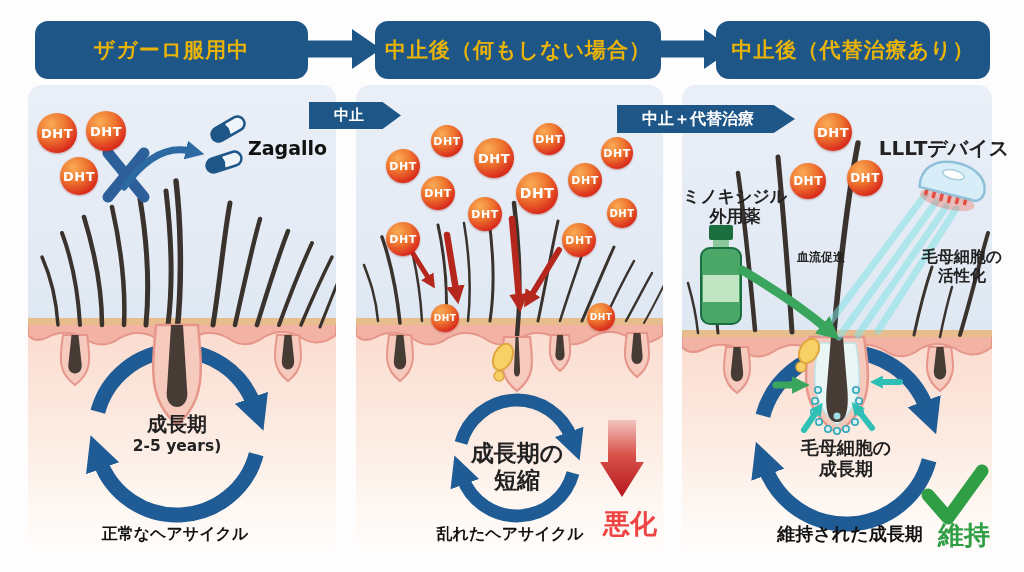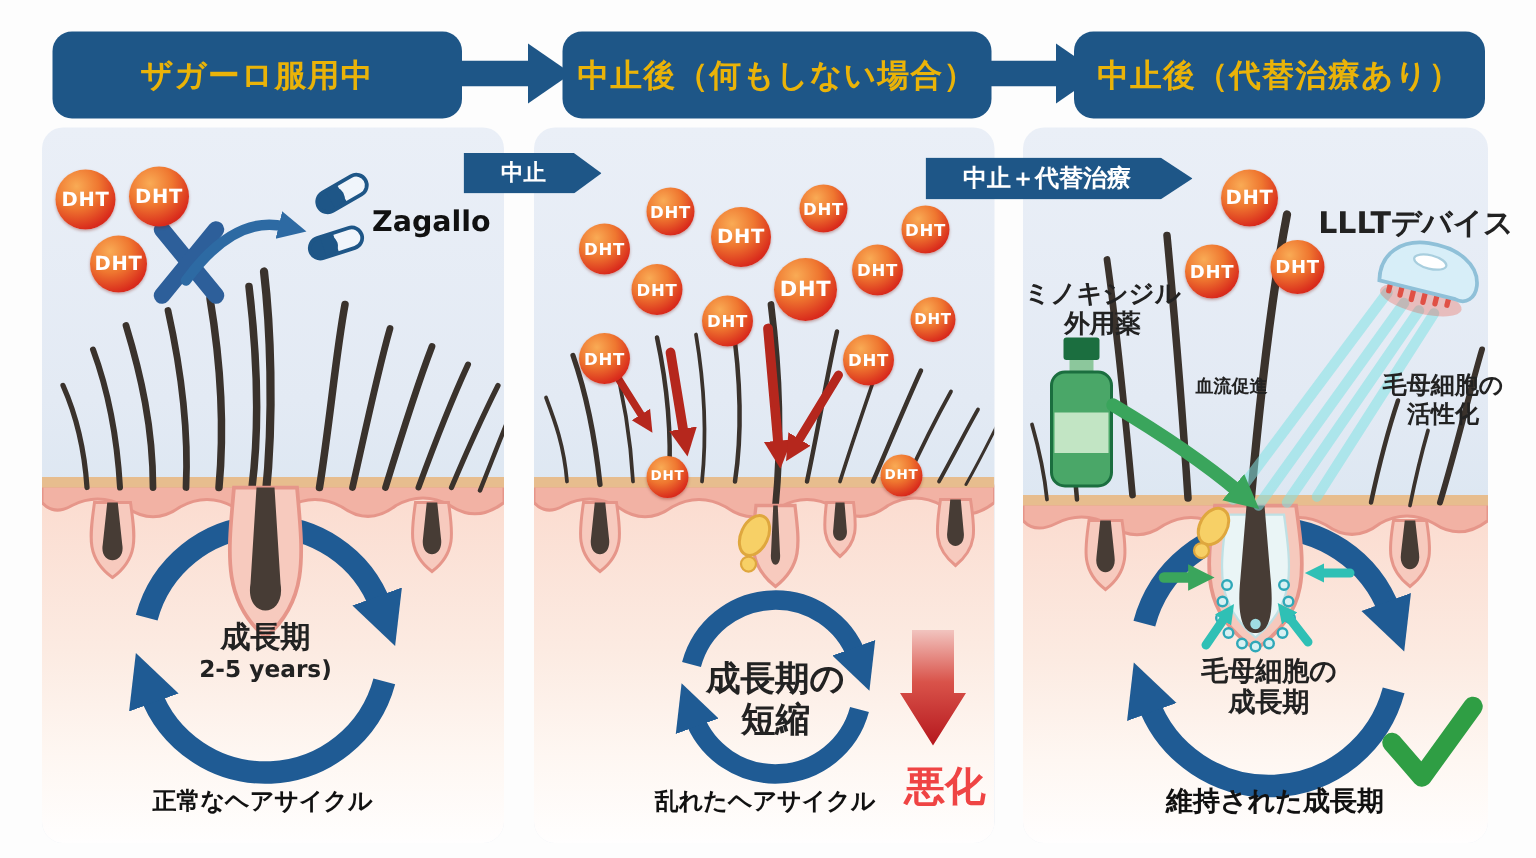--- a/index.html
+++ b/index.html
@@ -367,14 +367,15 @@
   <div class="lbl" id="p3-lllt">LLLTデバイス</div>
   <div class="lbl" id="p3-hairmatrix">
     <div>毛母細胞の</div>
     <div>活性化</div>
   </div>
   <div class="lbl" id="p3-cycle">
     <div>毛母細胞の</div>
     <div>成長期</div>
   </div>
   <div class="caption" id="p3-caption">維持された成長期</div>
+  <div class="caption" id="p3-maintained">維持</div>
 
 </div>
 
 </body></html>

